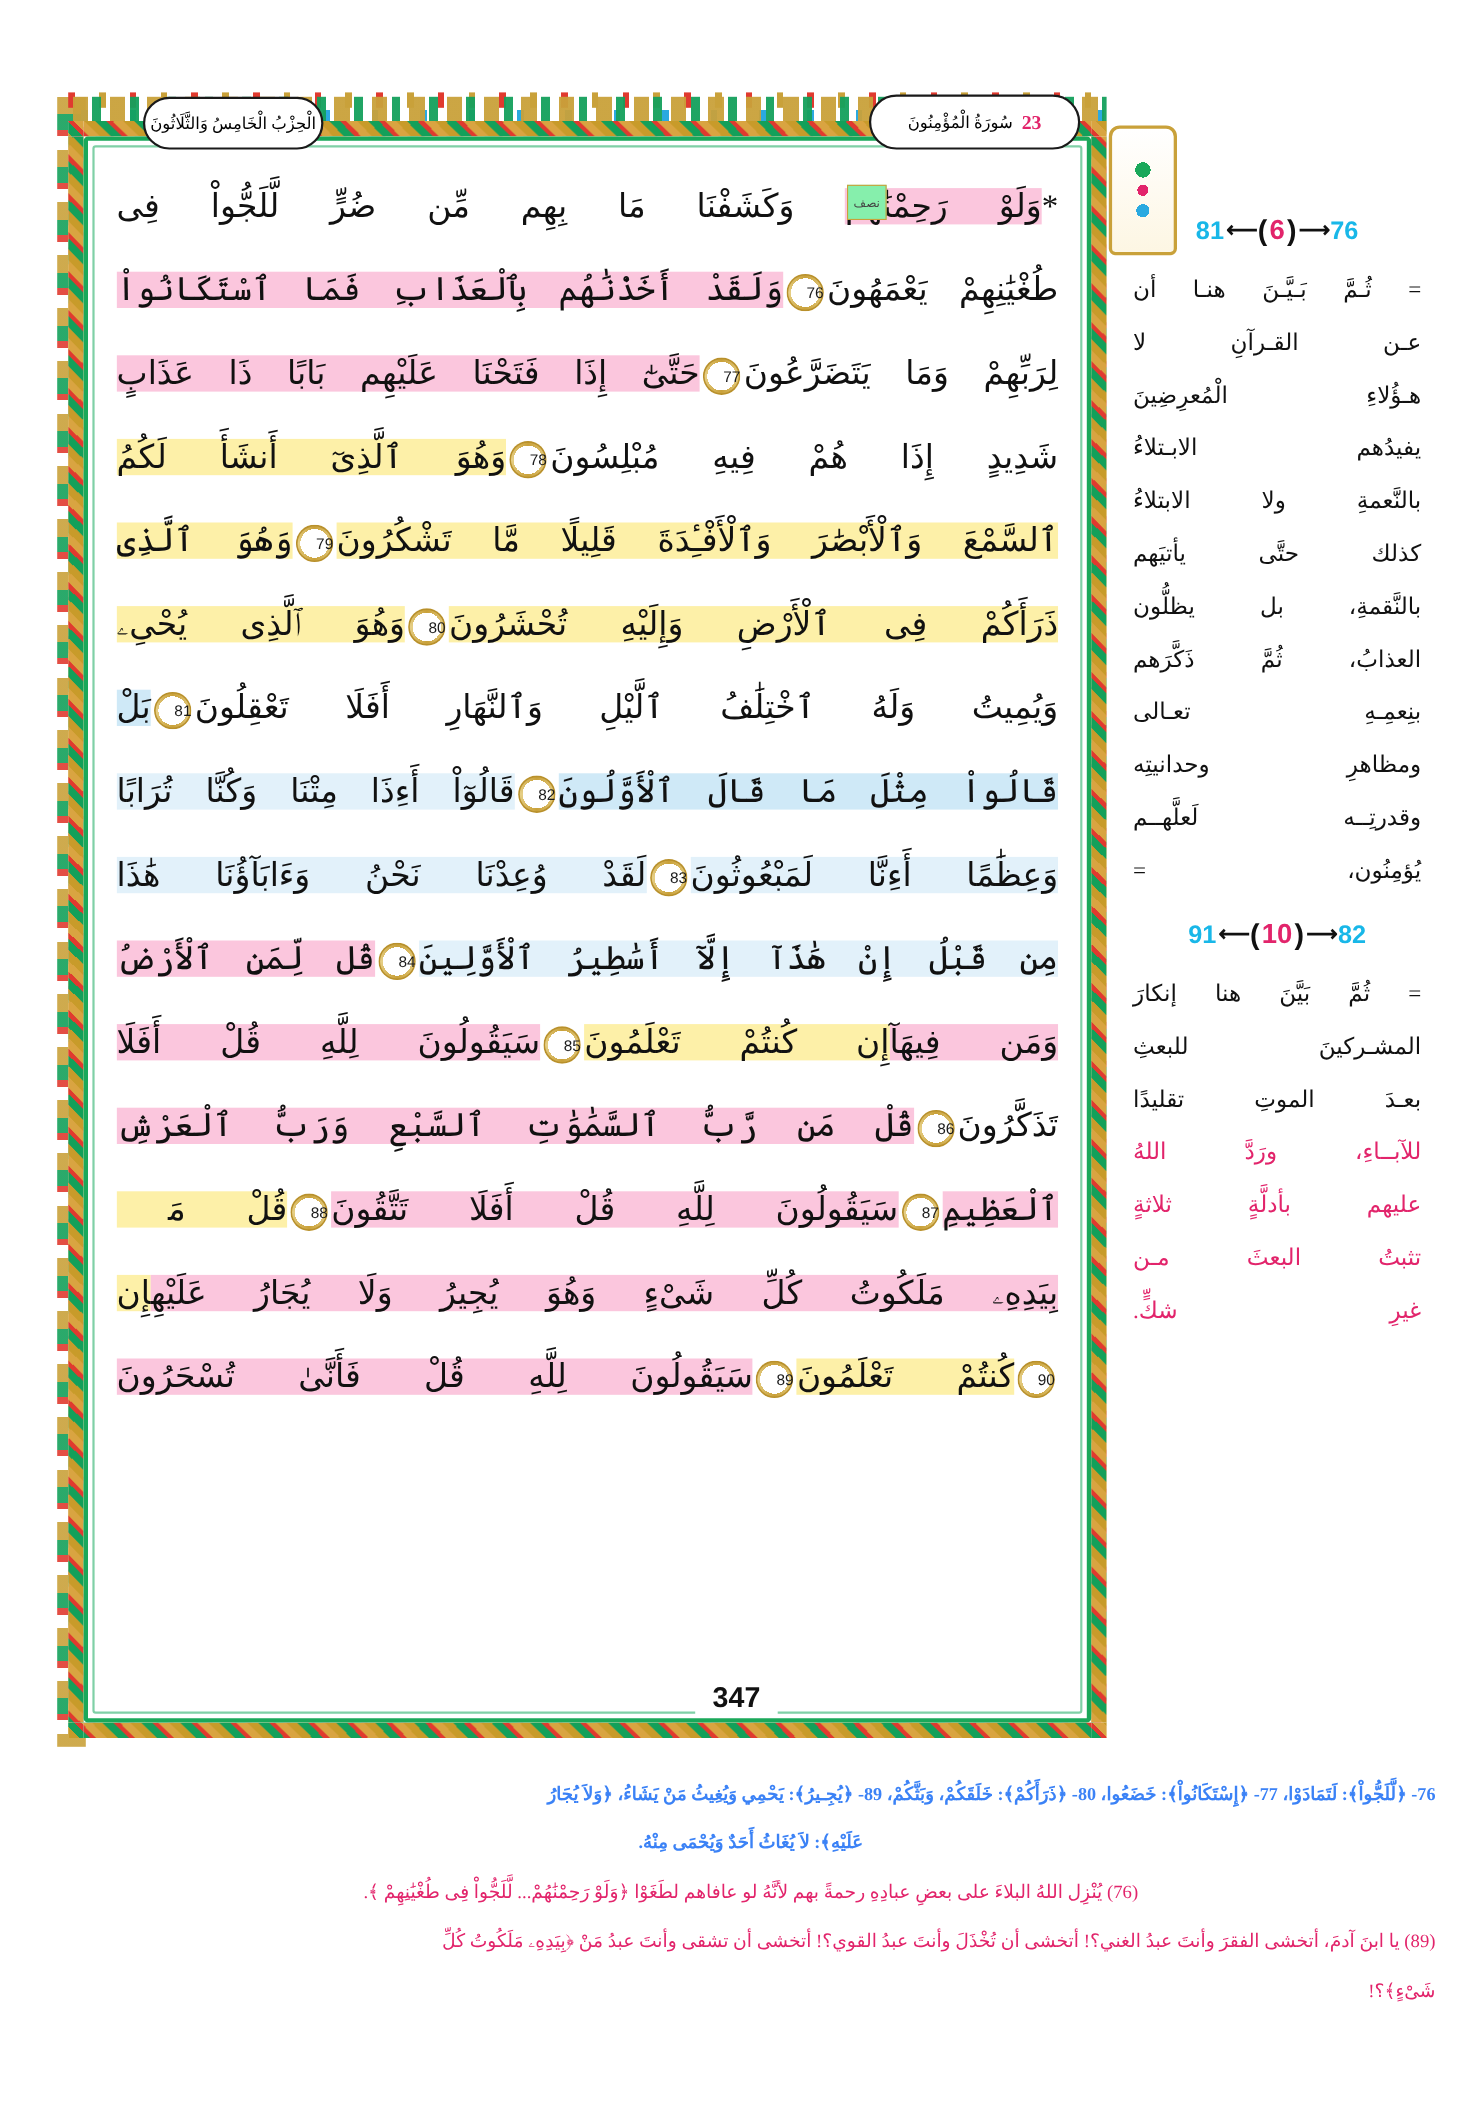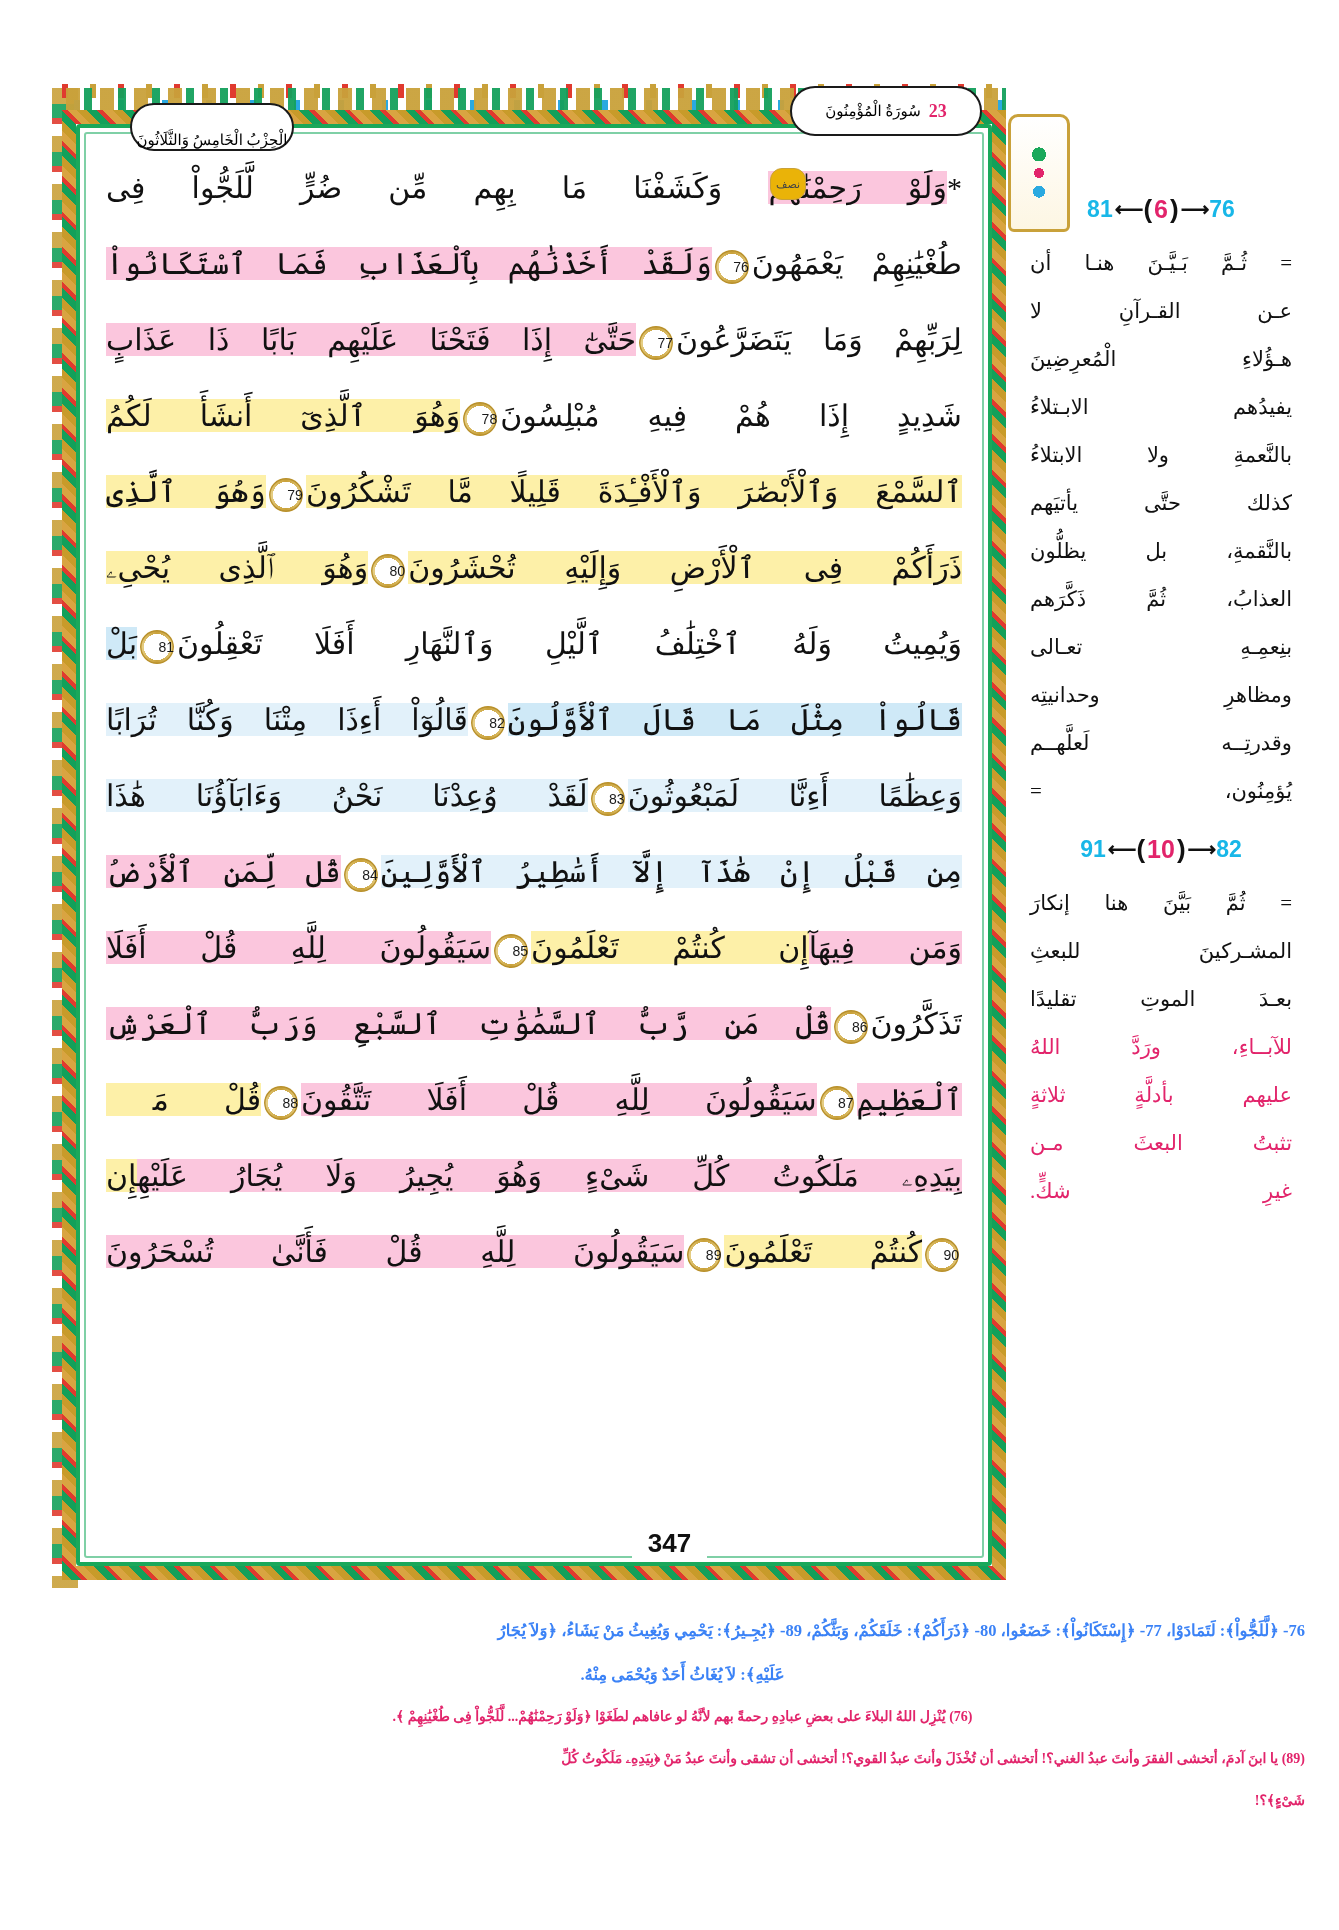--- a/index.html
+++ b/index.html
@@ -125,24 +125,23 @@
   .hizb-oval {
     position: absolute;
     left: 130px;
     top: 88px;
     width: 160px;
     height: 44px;
     border: 2px solid #1a1a1a;
     border-radius: 24px;
     background: #fff;
     display: flex;
-    align-items: flex-end;
+    align-items: center;
     justify-content: center;
     z-index: 30;
-    margin-top: 15px;
   }
   .hizb-oval span {
     font-family: "Liberation Serif", "DejaVu Serif", serif;
     font-size: 15px;
     color: #000;
     white-space: nowrap;
   }
   .surah-oval {
     position: absolute;
     left: 790px;
@@ -195,22 +194,22 @@
   }
 
   
   .half-badge {
     position: absolute;
     left: 770px;
     top: 168px;
     width: 34px;
     height: 30px;
     border: 1.5px solid #c9a13a;
-    border-radius: 12px;
-    background: #eab308;
+    border-radius: 0;
+    background: #86efac;
     display:flex; align-items:center; justify-content:center;
     font-family:"Liberation Serif","DejaVu Serif",serif;
     font-size: 11px;
     color:#444;
     z-index: 26;
   }
 
   
   #quran-text {
     position: absolute;
@@ -325,23 +324,23 @@
   }
   .fn-blue {
     color: #3b82f6;
     font-size: 16.5px;
     line-height: 28px;
     font-weight: bold;
     margin-bottom: 4px;
   }
   .fn-pink {
     color: #e2246b;
-    font-size: 14px;
+    font-size: 17px;
     line-height: 28px;
-    font-weight: bold;
+    font-weight: normal;
     margin-bottom: 2px;
   }
   .fn-center { text-align: right; text-align-last: center; }
 </style>
 </head>
 <body>
 
 <div id="page">
 
   <div class="side-strip"></div>

